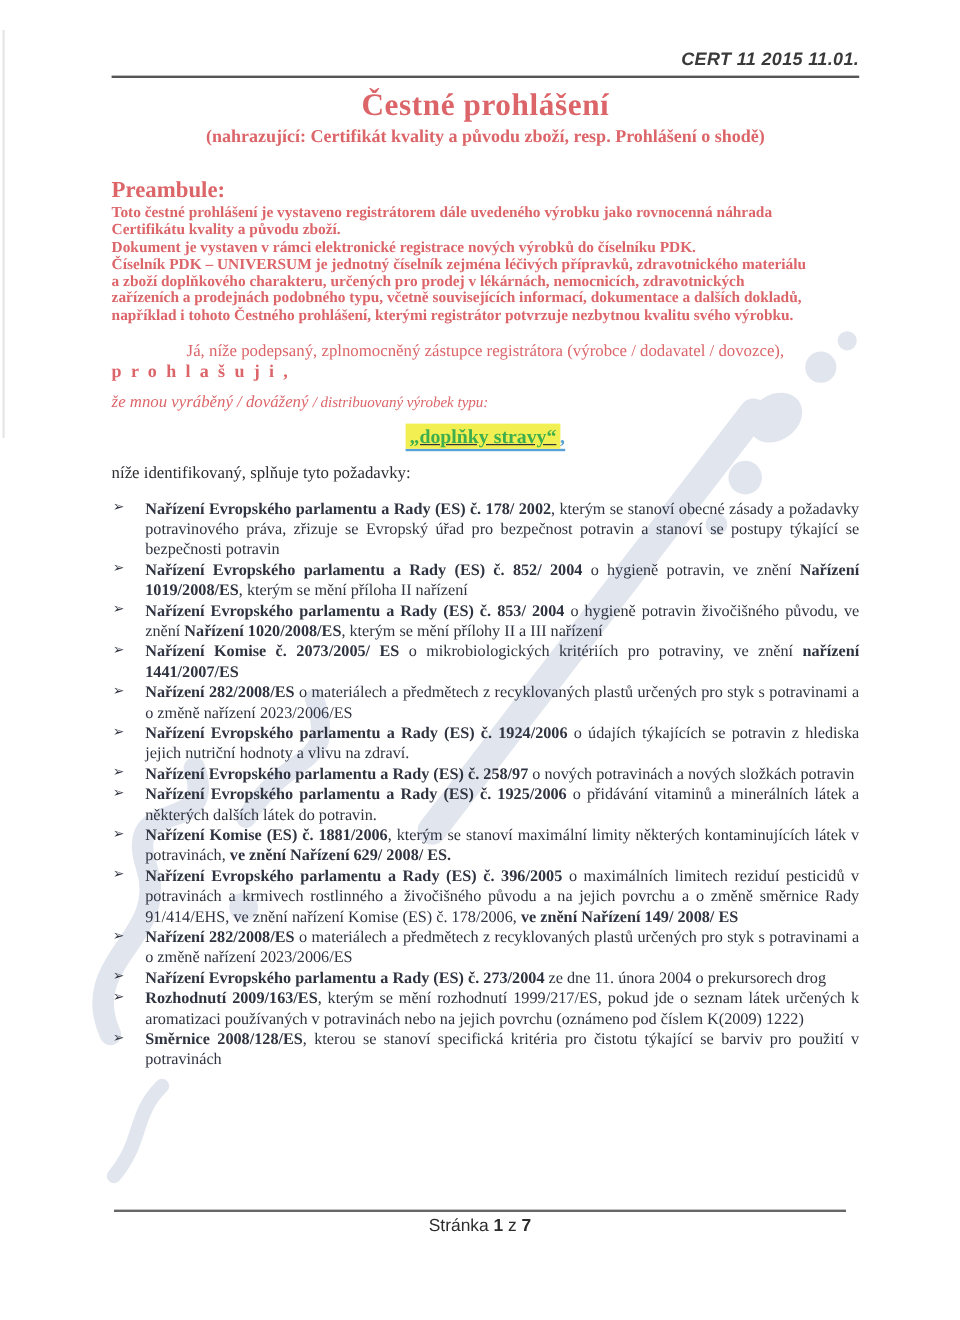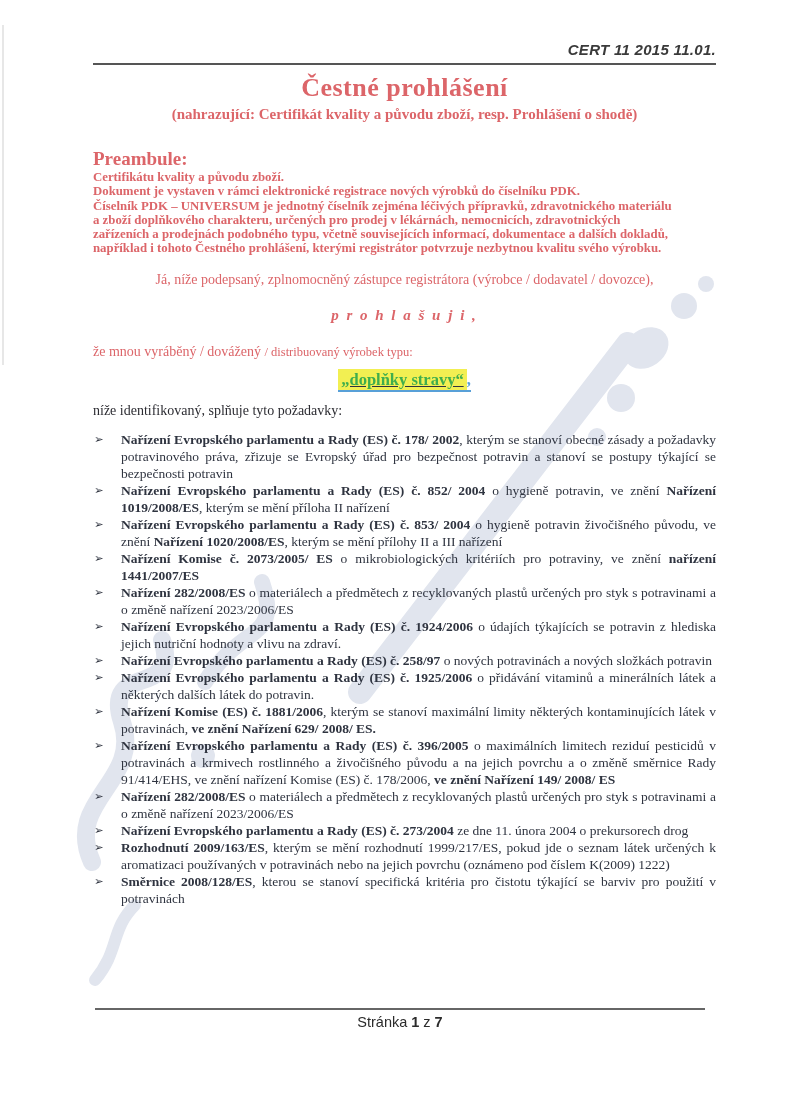--- a/index.html
+++ b/index.html
@@ -49,24 +49,24 @@
     margin-top:25px;color:var(--accent);font-size:19px;font-weight:bold;
   }
   .preamble-line{
     color:var(--accent);font-weight:bold;font-size:12.8px;line-height:14.3px;
     white-space:nowrap;
   }
   .decl-intro{
     margin-top:16px;text-align:center;color:var(--accent);font-size:14px;
   }
   .decl-verb{
-    margin-top:19px;text-align:center;color:var(--accent);
-    font-size:15px;font-weight:bold;letter-spacing:2px;font-style:italic;
-  }
-  .product-line{margin-top:20px;color:var(--accent);font-size:14px;}
+    color:var(--accent);
+    font-size:15px;font-weight:bold;letter-spacing:2px;
+  }
+  .product-line{margin-top:9px;color:var(--accent);font-size:14px;font-style:italic;}
   .product-line .small{font-size:12.5px;}
   .product-type-row{margin-top:10px;text-align:center;font-size:16.5px;font-weight:bold;text-decoration:underline;}
   .product-underline{border-bottom:2px solid var(--hl-line);padding-bottom:1px;}
   .product-type{background:var(--hl-bg);color:var(--hl-text);padding:1px 3px;}
   .product-suffix{color:var(--hl-line);}
   .req-intro{margin-top:13px;font-size:14px;color:#2c2c32;}
   .req-list{margin-top:12px;}
   .req-item{display:flex;font-size:13.5px;line-height:17px;color:var(--ink);}
   .req-item .bullet{flex:none;width:27px;padding-left:1px;font-size:11.5px;}
   .req-item .text{flex:1;text-align:justify;}
@@ -107,20 +107,21 @@
 <div class="content">
 
   <div class="doc-code">CERT 11 2015 11.01.</div>
   <div class="header-rule"></div>
 
   <div class="title">Čestné prohlášení</div>
   <div class="subtitle">(nahrazující: Certifikát kvality a původu zboží, resp. Prohlášení o shodě)</div>
 
   <div class="preamble-heading">Preambule:</div>
   <div>
+      <div class="preamble-line">Toto čestné prohlášení je vystaveno registrátorem dále uvedeného výrobku jako rovnocenná náhrada</div>
       <div class="preamble-line">Certifikátu kvality a původu zboží.</div>
       <div class="preamble-line">Dokument je vystaven v rámci elektronické registrace nových výrobků do číselníku PDK.</div>
       <div class="preamble-line">Číselník PDK – UNIVERSUM je jednotný číselník zejména léčivých přípravků, zdravotnického materiálu</div>
       <div class="preamble-line">a zboží doplňkového charakteru, určených pro prodej v lékárnách, nemocnicích, zdravotnických</div>
       <div class="preamble-line">zařízeních a prodejnách podobného typu, včetně souvisejících informací, dokumentace a dalších dokladů,</div>
       <div class="preamble-line">například i tohoto Čestného prohlášení, kterými registrátor potvrzuje nezbytnou kvalitu svého výrobku.</div>
     </div>
 
   <div class="decl-intro">Já, níže podepsaný, zplnomocněný zástupce registrátora (výrobce / dodavatel / dovozce),</div>
   <div class="decl-verb">p r o h l a š u j i ,</div>

